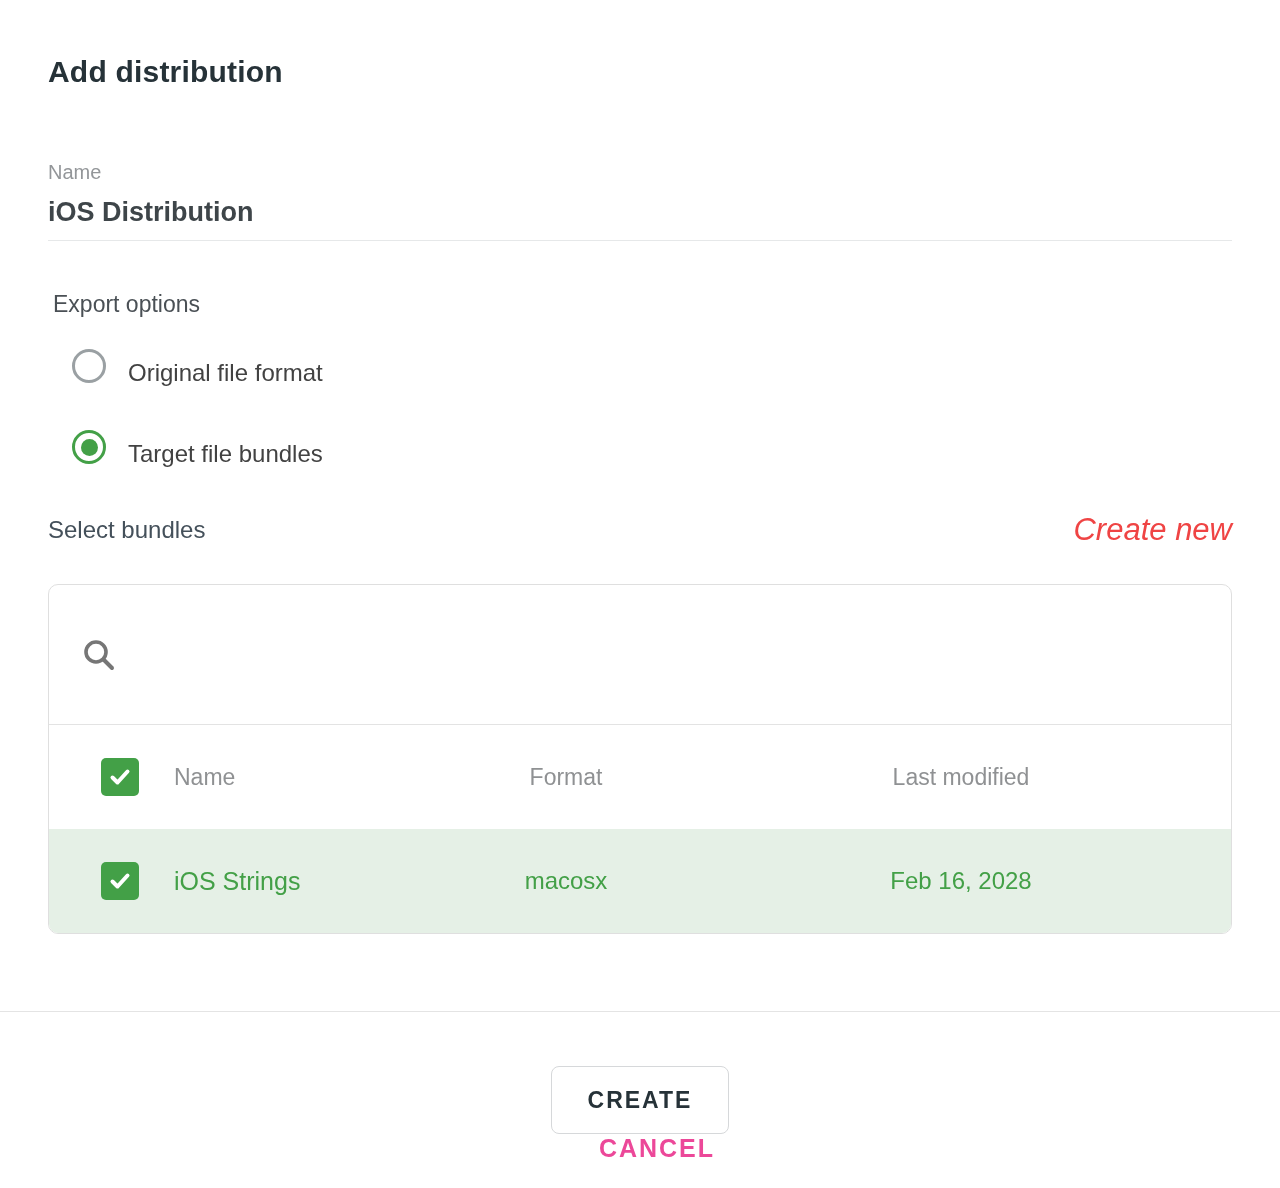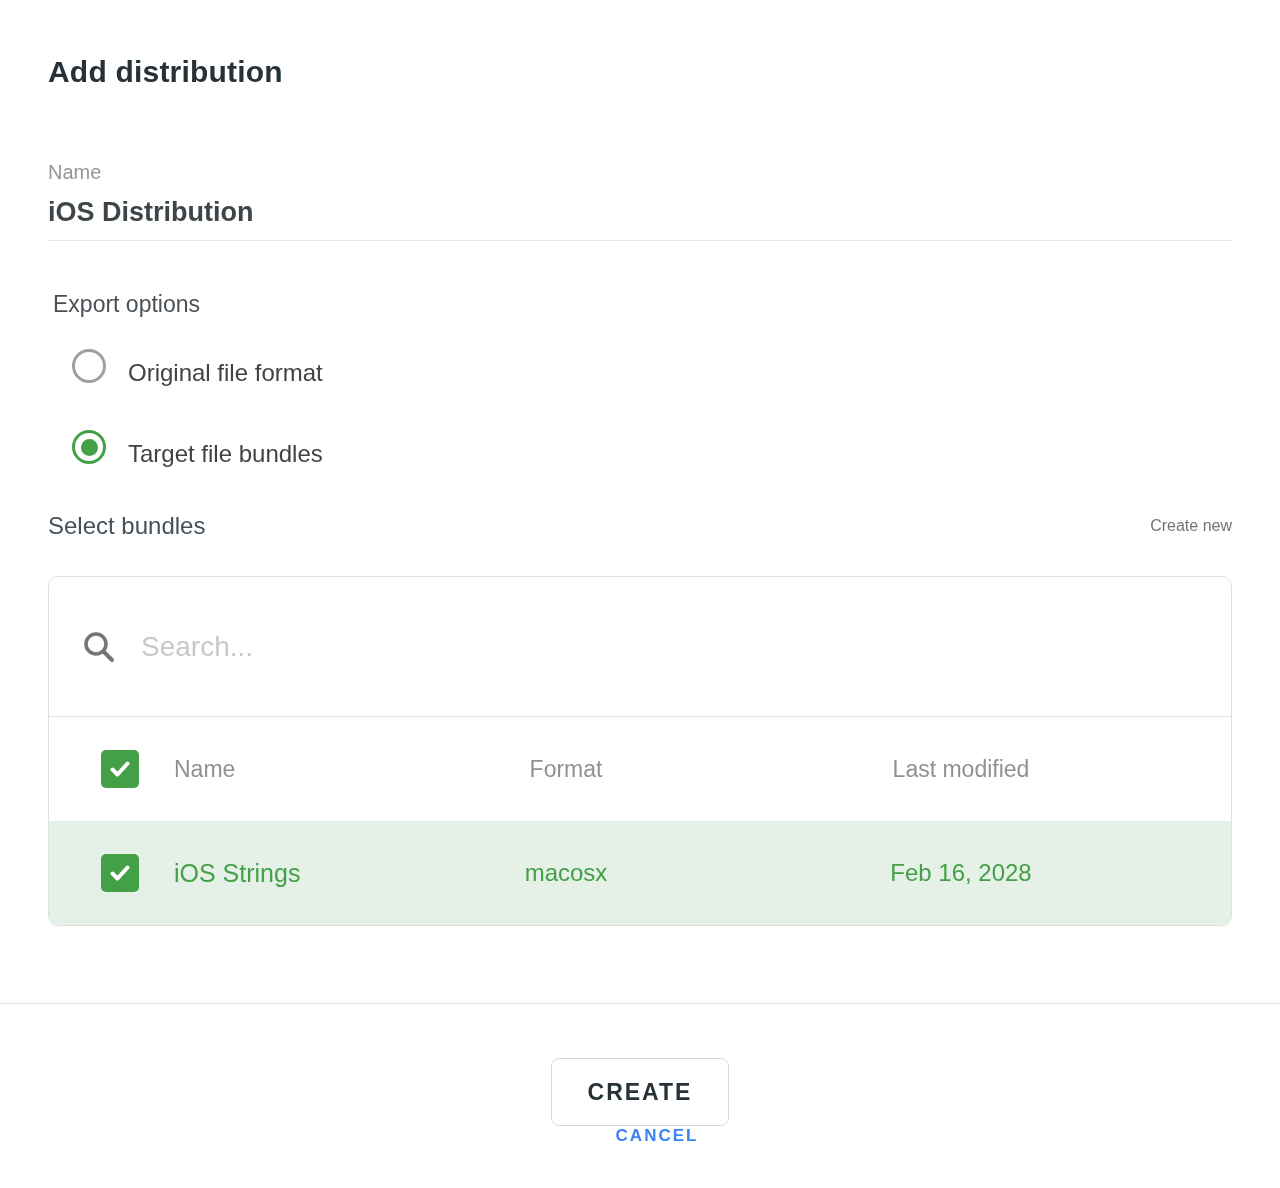--- a/index.html
+++ b/index.html
@@ -92,24 +92,25 @@
     margin-top: 48px;
     display: flex;
     justify-content: space-between;
     align-items: center;
   }
   .bundles-label {
     font-size: 24px;
     color: #44505A;
   }
   .create-new-link {
-    font-size: 16px;
-    color: #737373;
+    font-size: 31px;
+    color: #ef4444;
     cursor: pointer;
     text-decoration: none;
+    font-style: italic;
   }
 
   
   .bundle-box {
     margin-top: 36px;
     border: 1px solid #DFDFDF;
     border-radius: 10px;
     height: 350px;
     background: #fff;
   }
@@ -185,24 +186,24 @@
     font-weight: 600;
     letter-spacing: 2px;
     color: #263238;
     cursor: pointer;
   }
   .btn-cancel {
     margin-left: 34px;
     border: none;
     background: transparent;
     font-family: "Liberation Sans", sans-serif;
-    font-size: 17px;
+    font-size: 25px;
     font-weight: 600;
     letter-spacing: 2px;
-    color: #3b82f6;
+    color: #ec4899;
     cursor: pointer;
   }
 </style>
 </head>
 <body>
 
 <div class="container">
 
   <h1 class="page-title">Add distribution</h1>
 
@@ -228,21 +229,20 @@
     <a class="create-new-link">Create new</a>
   </div>
 
   <div class="bundle-box">
 
     <div class="search-row">
       <svg class="search-icon" viewBox="0 0 36 36">
         <circle cx="15" cy="15" r="10" fill="none" stroke="#767676" stroke-width="3.6"></circle>
         <line x1="22.5" y1="22.5" x2="31" y2="31" stroke="#767676" stroke-width="4" stroke-linecap="round"></line>
       </svg>
-      <input class="search-input" type="text" placeholder="Search..." style="">
     </div>
 
     <div class="table-row header">
       <div class="cell-check">
         <span class="checkbox">
           <svg width="24" height="24" viewBox="0 0 24 24">
             <polyline points="4.5,12.5 9.5,17.5 19.5,6.5" fill="none" stroke="#ffffff" stroke-width="4" stroke-linecap="round" stroke-linejoin="round"></polyline>
           </svg>
         </span>
       </div>

